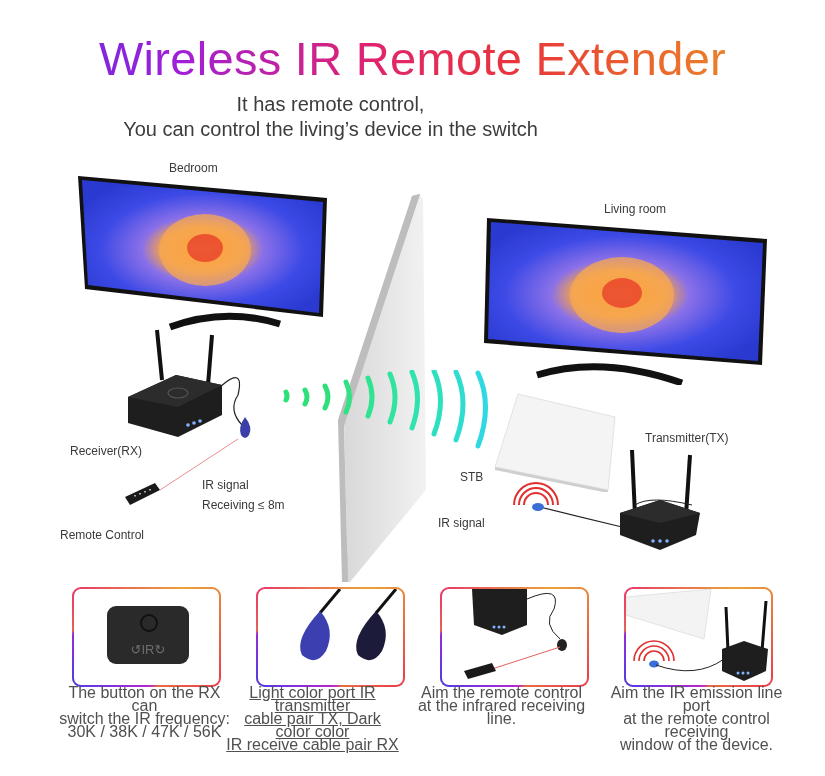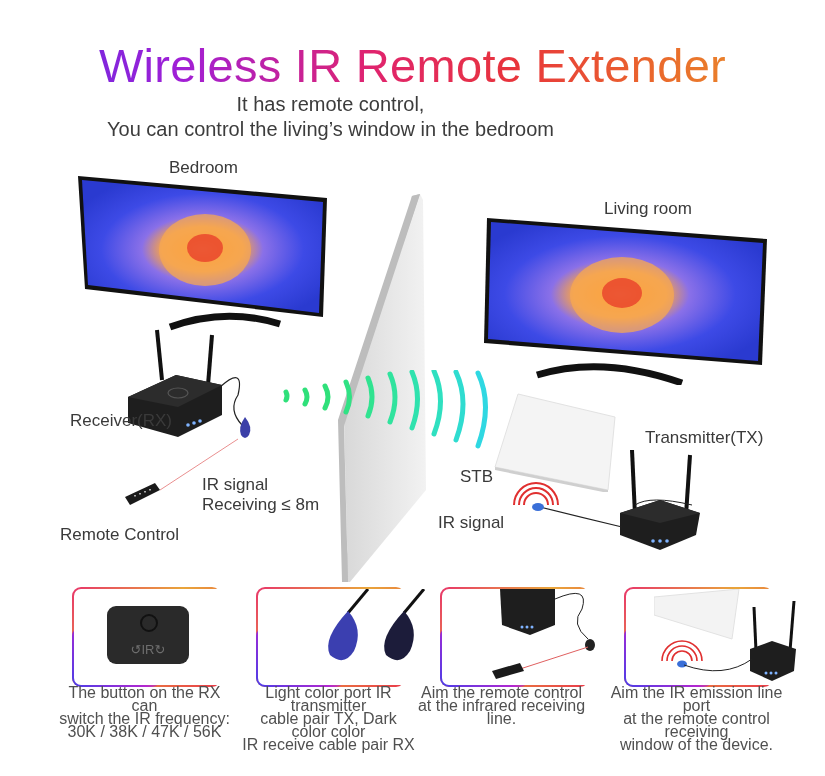--- a/index.html
+++ b/index.html
@@ -1,37 +1,37 @@
 <!DOCTYPE html>
 <html><head>
 <meta charset="utf-8">
 <style>
   html,body{margin:0;padding:0;background:#fff;}
   body{width:825px;height:776px;position:relative;overflow:hidden;font-family:"Liberation Sans",sans-serif;color:#444;}
   .abs{position:absolute;}
-  .title{left:0;top:38px;width:825px;text-align:center;font-size:47px;font-weight:400;letter-spacing:0.3px;
+  .title{left:0;top:31px;width:825px;text-align:center;font-size:47px;font-weight:400;letter-spacing:0.3px;
     background:linear-gradient(90deg,#5b2fe4 0%,#a11fd6 22%,#e0246e 45%,#e8343c 62%,#ea6a2c 80%,#e9a02a 100%);
     -webkit-background-clip:text;background-clip:text;color:transparent;line-height:56px;}
   .subtitle{left:0;top:92px;width:661px;text-align:center;font-size:20px;color:#3c3c3c;line-height:25px;}
-  .lbl{font-size:17px;color:#3a3a3a;line-height:20px;white-space:nowrap;}
+  .lbl{font-size:12px;color:#3a3a3a;line-height:20px;white-space:nowrap;}
   .tv{position:absolute;}
   .card{position:absolute;width:145px;height:96px;border-radius:9px;padding:2px;
     background:linear-gradient(135deg,#e8356a 0%,#e9a53a 45%,#e93a4a 100%);}
-  .card-in{width:100%;height:100%;background:#fff;border-radius:7px;position:relative;overflow:hidden;padding-left:28px;}
+  .card-in{width:100%;height:100%;background:#fff;border-radius:7px;position:relative;overflow:hidden;}
   .card-bl{position:absolute;left:0;bottom:0;width:60%;height:60%;border-radius:9px;
     background:linear-gradient(45deg,#4a3de8 0%,#b327d0 50%,transparent 70%);}
   .cap{position:absolute;width:175px;text-align:center;font-size:16px;color:#505050;line-height:13px;}
 </style>
 </head>
 <body>
 
 <div class="abs title">Wireless IR Remote Extender</div>
 <div class="abs subtitle">
   <div>It has remote control,</div>
-  <div>You can control the living’s window in the bedroom</div>
+  <div>You can control the living’s device in the switch</div>
 </div>
 
 <div class="abs lbl" style="left:169px;top:158px;">Bedroom</div>
 <svg class="tv" style="left:75px;top:172px;" width="260" height="160">
   <defs>
     <radialGradient id="scr1" cx="50%" cy="52%" r="60%">
       <stop offset="0%" stop-color="#ffe07a"></stop>
       <stop offset="12%" stop-color="#ff9a2a"></stop>
       <stop offset="28%" stop-color="#f2a050"></stop>
       <stop offset="42%" stop-color="#8a70e8"></stop>
@@ -99,21 +99,21 @@
   <polygon points="8,72 56,50 102,60 58,82" fill="#2c2c2c"></polygon>
   <circle cx="68" cy="100" r="1.8" fill="#7fb3ff"></circle>
     <circle cx="74" cy="98" r="1.8" fill="#7fb3ff"></circle>
     <circle cx="80" cy="96" r="1.8" fill="#7fb3ff"></circle>
   <ellipse cx="58" cy="68" rx="10" ry="5" fill="none" stroke="#555" stroke-width="1.2"></ellipse>
   <path d="M100,62 Q125,40 118,70 Q108,85 122,100" stroke="#222" stroke-width="1.2" fill="none"></path>
 </svg>
 <svg class="abs" style="left:235px;top:415px;" width="20" height="28">
   <path d="M10,2 Q18,12 14,20 Q10,26 6,20 Q3,12 10,2Z" fill="#3b3fa8"></path>
 </svg>
-<div class="abs lbl" style="left:70px;top:411px;">Receiver(RX)</div>
+<div class="abs lbl" style="left:70px;top:441px;">Receiver(RX)</div>
 
 <svg class="abs" style="left:120px;top:435px;" width="130" height="75">
   <line x1="40" y1="55" x2="118" y2="4" stroke="#e06060" stroke-width="1" opacity="0.7"></line>
   <polygon points="5,62 35,48 40,55 10,70" fill="#1a1a1a"></polygon>
   <g fill="#aaa">
       <rect x="14" y="60" width="2" height="1.5"></rect>
       <rect x="19" y="58" width="2" height="1.5"></rect>
       <rect x="24" y="56" width="2" height="1.5"></rect>
       <rect x="29" y="54" width="2" height="1.5"></rect>
     </g>
@@ -207,21 +207,21 @@
       <path d="M30,76 Q70,90 98,70" stroke="#222" stroke-width="1" fill="none"></path>
     </svg>
   </div>
 </div>
 
 <div class="cap" style="left:57px;top:686px;">
   <div>The button on the RX can</div>
   <div>switch the IR frequency:</div>
   <div>30K / 38K / 47K / 56K</div>
 </div>
-<div class="cap" style="left:241px;top:686px;">
+<div class="cap" style="left:225px;top:686px;text-decoration:underline;">
   <div>Light color port IR transmitter</div>
   <div>cable pair TX, Dark color color</div>
   <div>IR receive cable pair RX</div>
 </div>
 <div class="cap" style="left:414px;top:686px;">
   <div>Aim the remote control</div>
   <div>at the infrared receiving line.</div>
 </div>
 <div class="cap" style="left:609px;top:686px;">
   <div>Aim the IR emission line port</div>

